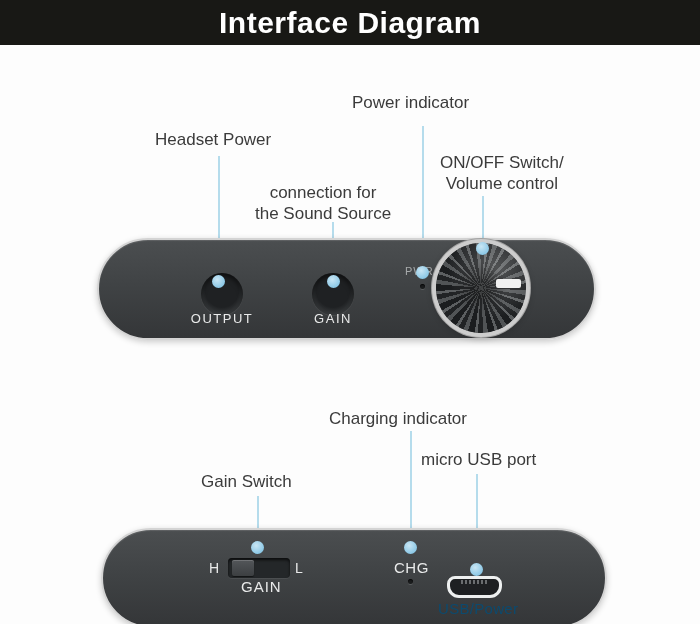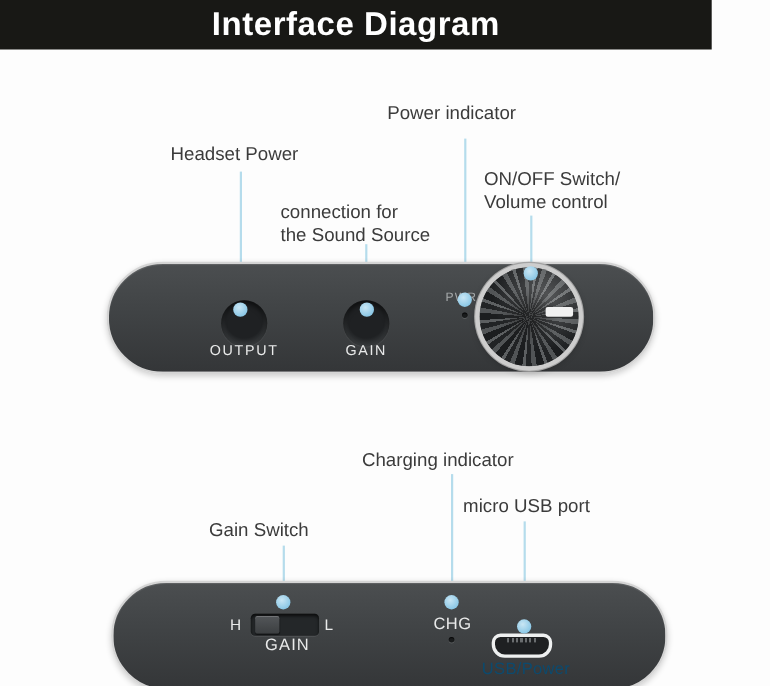--- a/index.html
+++ b/index.html
@@ -5,32 +5,33 @@
   html,body { margin:0; padding:0; }
   body {
     width:700px; height:624px; position:relative; overflow:hidden;
     background:#fdfdfd;
     font-family:"Liberation Sans", sans-serif;
   }
   .abs { position:absolute; }
 
   
   .title-bar {
-    left:0; top:0; width:647px; height:45px;
+    left:0; top:0; width:700px; height:45px;
     background:var(--title-bg,#181815);
     display:flex; align-items:center; justify-content:center;
   }
   .title-bar .title {
     color:var(--title-text,#fff); font-size:30px; font-weight:bold; letter-spacing:.5px;
   }
 
   
   .label {
     color:var(--label-text,#3b3b3b); font-size:17px; line-height:21px;
     white-space:pre-line;
+    text-align:center;
   }
 
   
   .callout-line { width:2px; background:var(--callout-line,#b5dcec); }
   .callout-dot {
     width:13px; height:13px; border-radius:50%;
     background:radial-gradient(circle at 40% 35%, #c9e6f4, var(--callout-dot,#8cc8e6) 70%);
   }
 
   
@@ -135,21 +136,21 @@
 <div class="abs knob"></div>
 <div class="abs knob-mark"></div>
 
 <div class="abs callout-dot" style="left:212px; top:275px;"></div>
 <div class="abs callout-dot" style="left:327px; top:275px;"></div>
 <div class="abs callout-dot" style="left:416px; top:266px;"></div>
 <div class="abs callout-dot" style="left:476px; top:242px;"></div>
 
 <div class="abs label" style="left:329px; top:408px;">Charging indicator</div>
 <div class="abs label" style="left:421px; top:449px;">micro USB port</div>
-<div class="abs label" style="left:190px; top:471px;">Gain Switch</div>
+<div class="abs label" style="left:201px; top:471px;">Gain Switch</div>
 
 <div class="abs callout-line" style="left:257px; top:496px; height:50px;"></div>
 <div class="abs callout-line" style="left:410px; top:431px; height:115px;"></div>
 <div class="abs callout-line" style="left:476px; top:474px; height:95px;"></div>
 
 <div class="abs device back-panel"></div>
 
 <div class="abs gain-text" style="left:209px; top:560px;">H</div>
 <div class="abs gain-slot"></div>
 <div class="abs gain-knob"></div>

